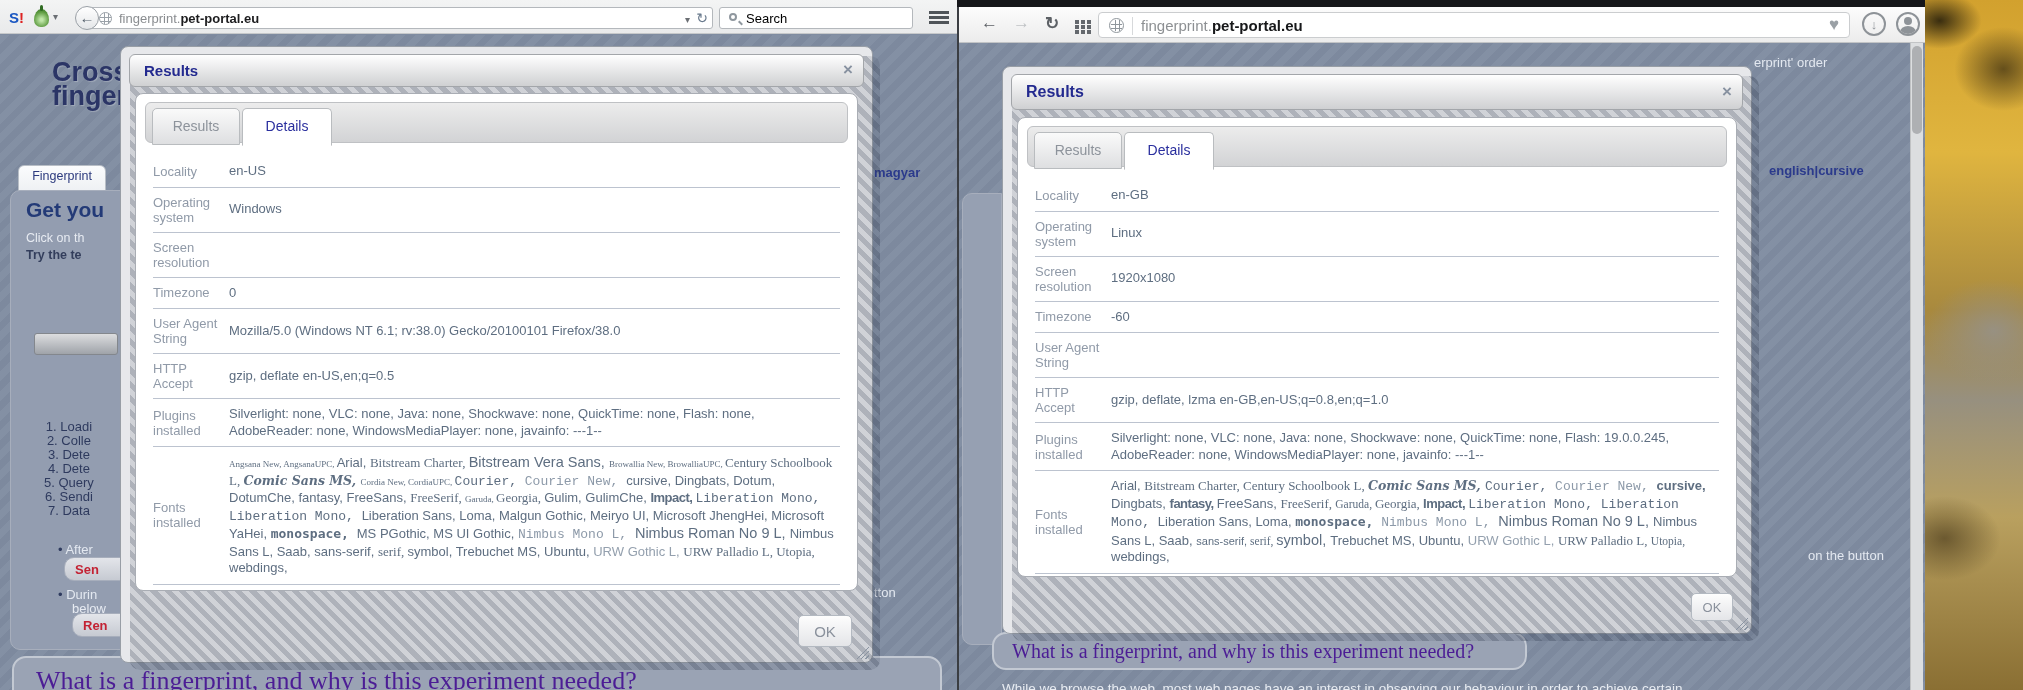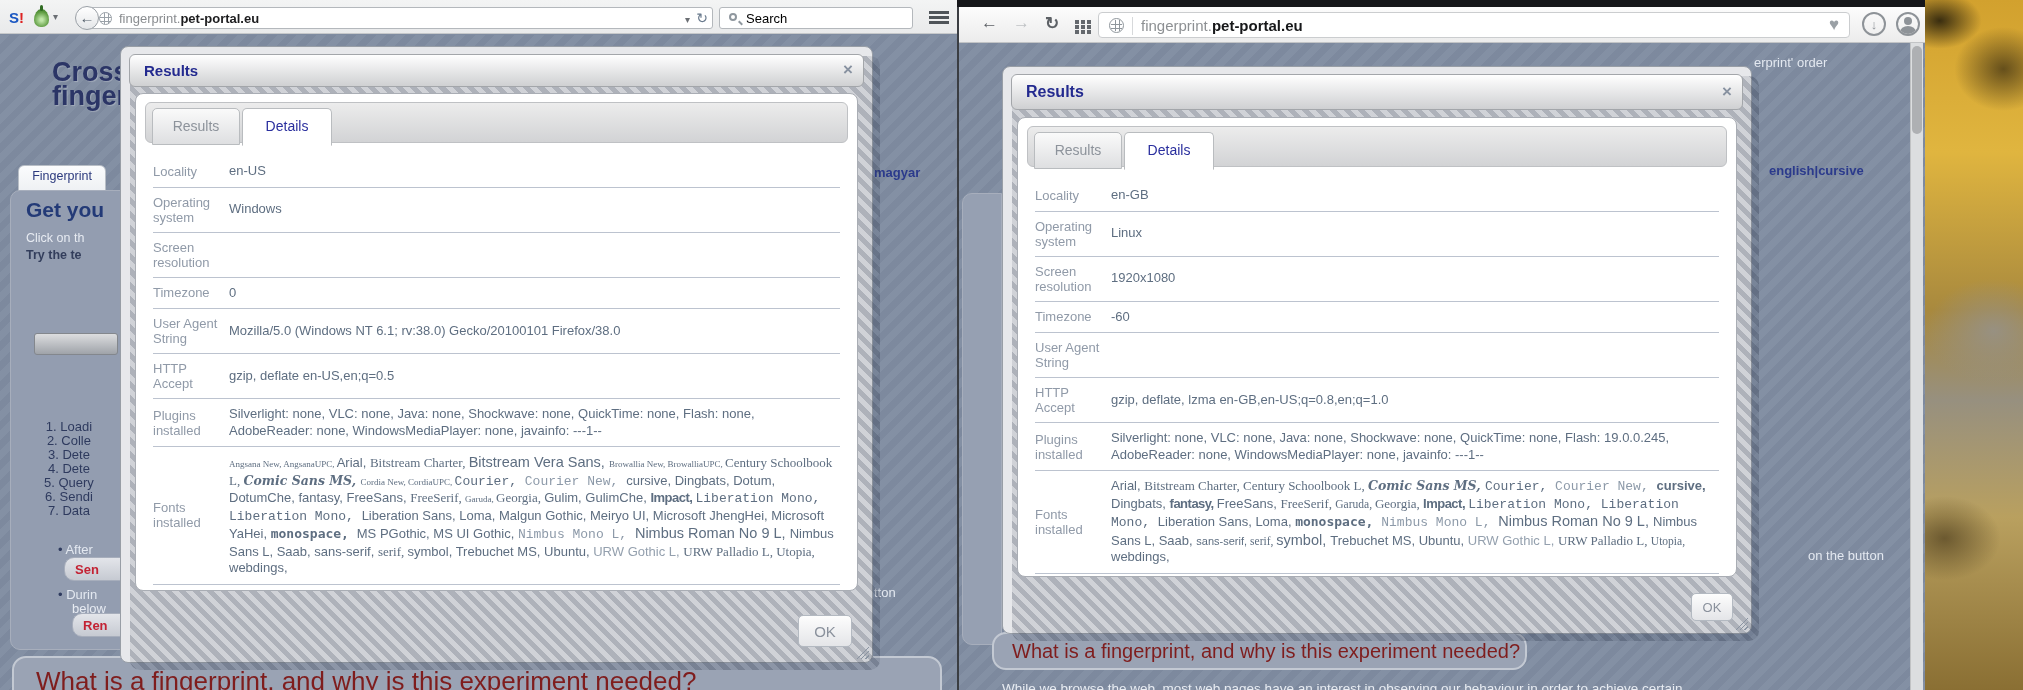--- a/index.html
+++ b/index.html
@@ -84,21 +84,21 @@
   .panel-heading { position:absolute; font-weight:bold; color:#233a77; }
   .lt { color:#e7ebf2; }
   .steps { position:absolute; left:44px; top:385px; font-size:13px; line-height:14px; color:#2e3a5e;text-align:center; }
   .bullet { position:absolute; font-size:13px; color:#e3e8f0; }
   .bullet::before { content:"• "; color:#2e3a5e; }
   .red-pill { position:absolute; height:24px; border-radius:10px; background:linear-gradient(#e3e5ea,#c6cad2);
     border:1px solid #a7aebc; color:#c32233; font-weight:bold; font-size:13px; padding:4px 10px; white-space:nowrap; }
   .lang { position:absolute; font-size:13px; font-weight:bold; color:#2b3a8c; white-space:nowrap; }
   .frag { position:absolute; font-size:13px; color:#e3e8f0; white-space:nowrap; }
   .heading-pill { position:absolute; background:#9aa3b4; border:2px solid #c3c9d3; border-radius:14px; }
-  .big-heading { font-family:Liberation Sans, sans-serif; color:#7f1d1d; white-space:nowrap; }
+  .big-heading { font-family:Liberation Serif, serif; color:#4c1d95; white-space:nowrap; }
   .para { position:absolute; font-size:13.5px; color:#e8ecf2; white-space:nowrap; }
   .grey-frag-btn { position:absolute; left:34px; top:298px; width:84px; height:22px; border:1px solid #83878d;
     border-radius:3px; background:linear-gradient(#dcdddf,#9fa3a9); }
   .side-strip { position:absolute; left:3px; top:150px; width:40px; height:452px; background:#96a0b2;
     border:1px solid #a7aebc; border-radius:10px 0 0 10px; }
   .op-scrollbar { position:absolute; right:2px; top:0; width:13px; bottom:0; background:#dcdee0; border-left:1px solid #c0c2c4; }
   .op-thumb { position:absolute; left:1px; top:3px; width:10px; height:88px; background:#aeb0b3; border-radius:5px; }
 
   
   .dialog { position:absolute; background:#e7e8eb; border:1px solid #989ea6; border-radius:8px; z-index:10; }

